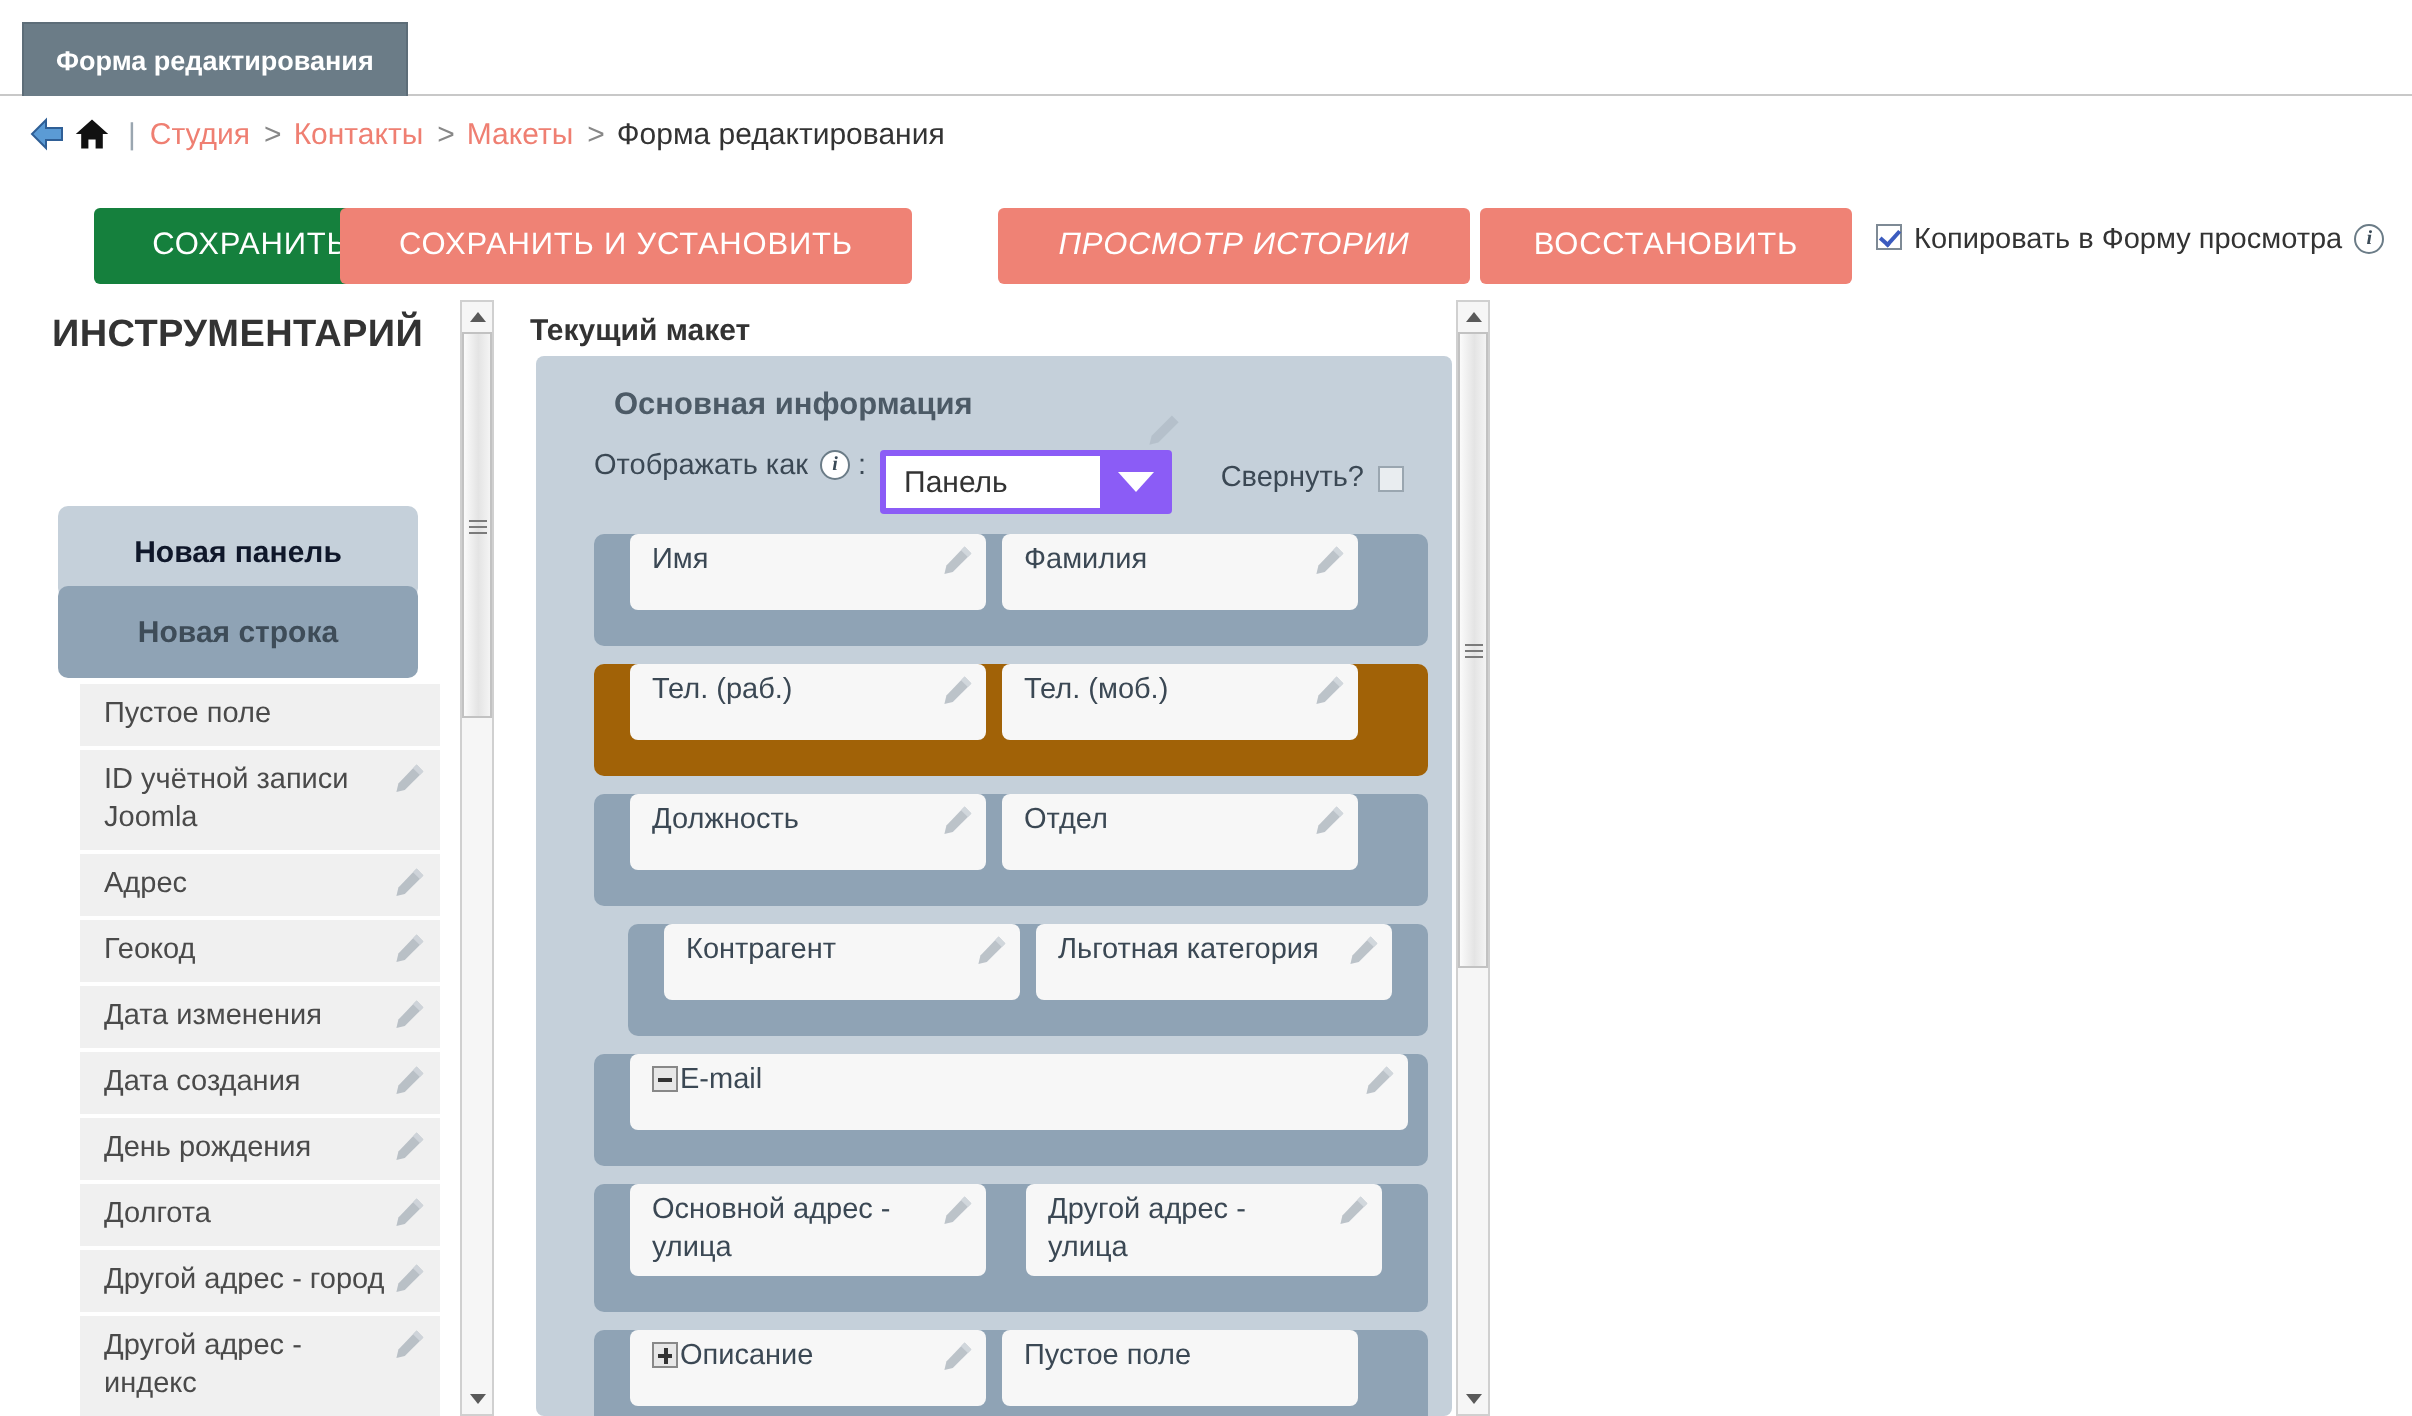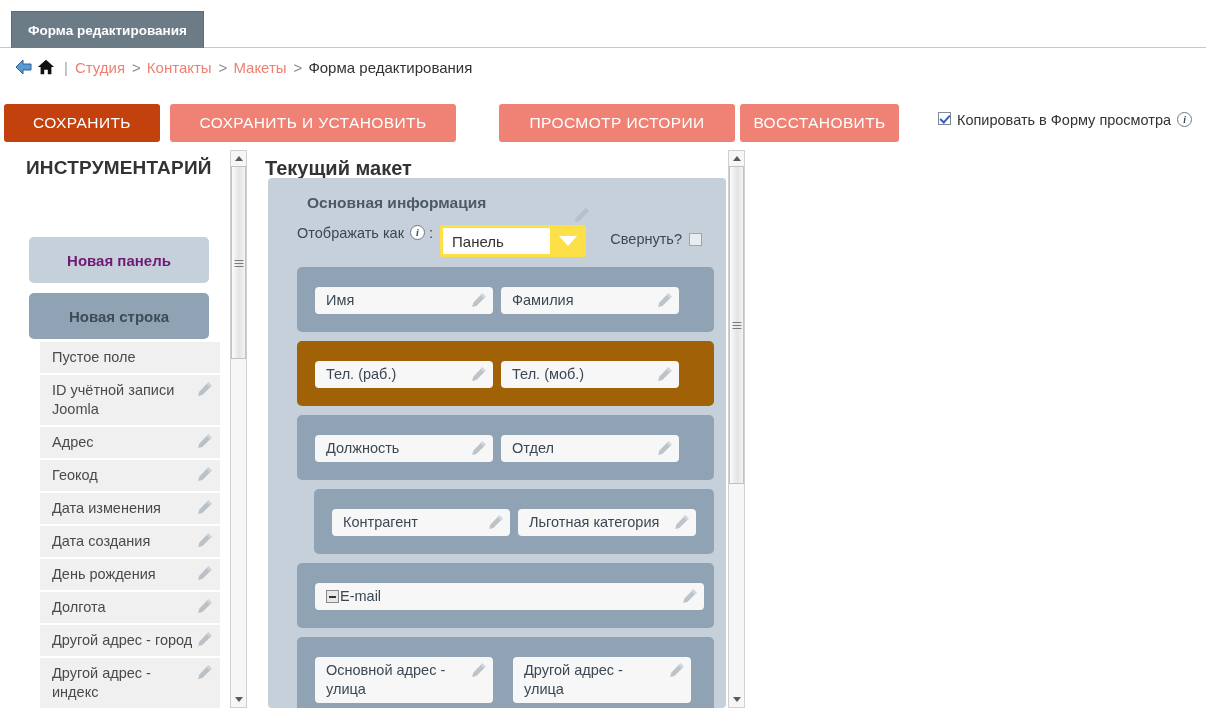--- a/index.html
+++ b/index.html
@@ -54,21 +54,21 @@
     color: #ffffff;
     border: none; border-radius: 3px;
     font-family: "Liberation Sans", sans-serif;
     font-size: 15.5px; letter-spacing: 0.4px;
     cursor: pointer;
     display: flex; align-items: center; justify-content: center;
   }
   #btn-save        { left: 4px;   width: 156px; }
   #btn-save-set    { left: 170px; width: 286px; }
   #btn-history     { left: 499px; width: 236px; }
-  #btn-restore     { left: 740px; width: 159px; }
+  #btn-restore     { left: 740px; width: 186px; }
 
   .copycheck {
     position: absolute; left: 938px; top: 8px;
     display: flex; gap: 6px;
     font-size: 14.5px; color: #333;
   }
   .cbx {
     width: 13px; height: 13px; flex: 0 0 13px;
     border: 1px solid #7e8a95; background: #fff;
     position: relative; display: inline-block;
@@ -149,21 +149,21 @@
   .sbar .grip {
     position:absolute; left:50%; transform:translateX(-50%);
     width:9px; height:7px;
     background: repeating-linear-gradient(to bottom,#7b7b7b 0 1px,transparent 1px 3px);
   }
 
   
   .right-pane { position: absolute; left: 262px; top: 150px; width: 490px; height: 558px; }
   .layout-title {
     position: absolute; left: 3px; top: 7px;
-    font-weight: bold; font-size: 20px; color: #333;
+    font-weight: bold; font-size: 15px; color: #333;
   }
   .canvas {
     position: absolute; left: 6px; top: 28px;
     width: 458px; height: 530px;
     background: #c5d0da;
     border-radius: 4px;
     overflow: hidden;
     padding: 8px 12px 0 22px;
   }
   .panel-head {
@@ -205,21 +205,21 @@
     font-size:14.5px; color:#3b4854;
   }
   .cbx-plain {
     width:13px;height:13px;border:1px solid #9aa6b0;background:#e9edf0; cursor:pointer;
   }
 
   .row {
     background: #8fa3b5;
     border-radius: 5px;
     margin: 9px 0 0 7px;
-    padding: 20px 10px 18px 18px;
+    padding: 0 10px 18px 18px;
     display: flex; gap: 8px;
     min-height: 56px;
   }
   .cell {
     background: #f7f7f7;
     border-radius: 4px;
     min-height: 26px;
     padding: 4px 26px 4px 11px;
     font-size: 14.5px; color: #3b4854;
     line-height: 19px;
@@ -266,36 +266,36 @@
   <a href="#">Студия</a>
   <span class="sep">&gt;</span>
   <a href="#">Контакты</a>
   <span class="sep">&gt;</span>
   <a href="#">Макеты</a>
   <span class="sep">&gt;</span>
   <span class="current">Форма редактирования</span>
 </div>
 
 <div class="toolbar">
-  <button class="btn" id="btn-save" style="background: #c2410c;">СОХРАНИТЬ</button>
+  <button class="btn" id="btn-save" style="background: #15803d; margin-left: 43px;">СОХРАНИТЬ</button>
   <button class="btn" id="btn-save-set" style="background: rgb(239, 130, 117);">СОХРАНИТЬ И УСТАНОВИТЬ</button>
-  <button class="btn" id="btn-history" style="background: rgb(239, 130, 117);">ПРОСМОТР ИСТОРИИ</button>
+  <button class="btn" id="btn-history" style="background: rgb(239, 130, 117); font-style: italic;">ПРОСМОТР ИСТОРИИ</button>
   <button class="btn" id="btn-restore" style="background: rgb(239, 130, 117);">ВОССТАНОВИТЬ</button>
 
   <div class="copycheck">
     <span class="cbx checked"></span>
     <span>Копировать в Форму просмотра</span>
     <span class="info-i">i</span>
   </div>
 </div>
 
 <div class="left-pane">
   <div class="pane-title">ИНСТРУМЕНТАРИЙ</div>
 
-  <div class="tool-btn" id="tool-panel" style="background: rgb(197, 208, 218); color: #701a75;">
+  <div class="tool-btn" id="tool-panel" style="background: rgb(197, 208, 218); color: #0f172a; margin-top: 16px;">
     <span>Новая панель</span>
   </div>
   <div class="tool-btn" id="tool-row" style="background: rgb(143, 163, 181); color: rgb(62, 76, 88);">
     <span>Новая строка</span>
   </div>
 
   <div class="field-list" id="field-list">
       <div class="field-item"><span>Пустое поле</span></div>
       <div class="field-item"><span>ID учётной записи Joomla</span><span class="pencil">
           <svg viewBox="0 0 16 16" width="16" height="16">
@@ -377,21 +377,21 @@
           <path d="M11.5 1.5 L14.5 4.5 L5.5 13.5 L1.5 14.5 L2.5 10.5 Z" fill="#6f7d89"></path>
         </svg>
       </span>
     </div>
 
     <div class="display-row">
       <span class="lbl">Отображать как</span>
       <span class="info-i" style="margin-left:6px;">i</span>
       <span class="lbl" style="margin-left:4px;">:</span>
 
-      <div class="combo" style="background: #fde047;">
+      <div class="combo" style="background: #8b5cf6;">
         <div class="val">Панель</div>
         <div class="caret">
             <span class="tri-dn"></span>
           </div>
       </div>
 
       <div class="collapse-q">
         <span>Свернуть?</span>
         <span class="cbx-plain"></span>
       </div>

